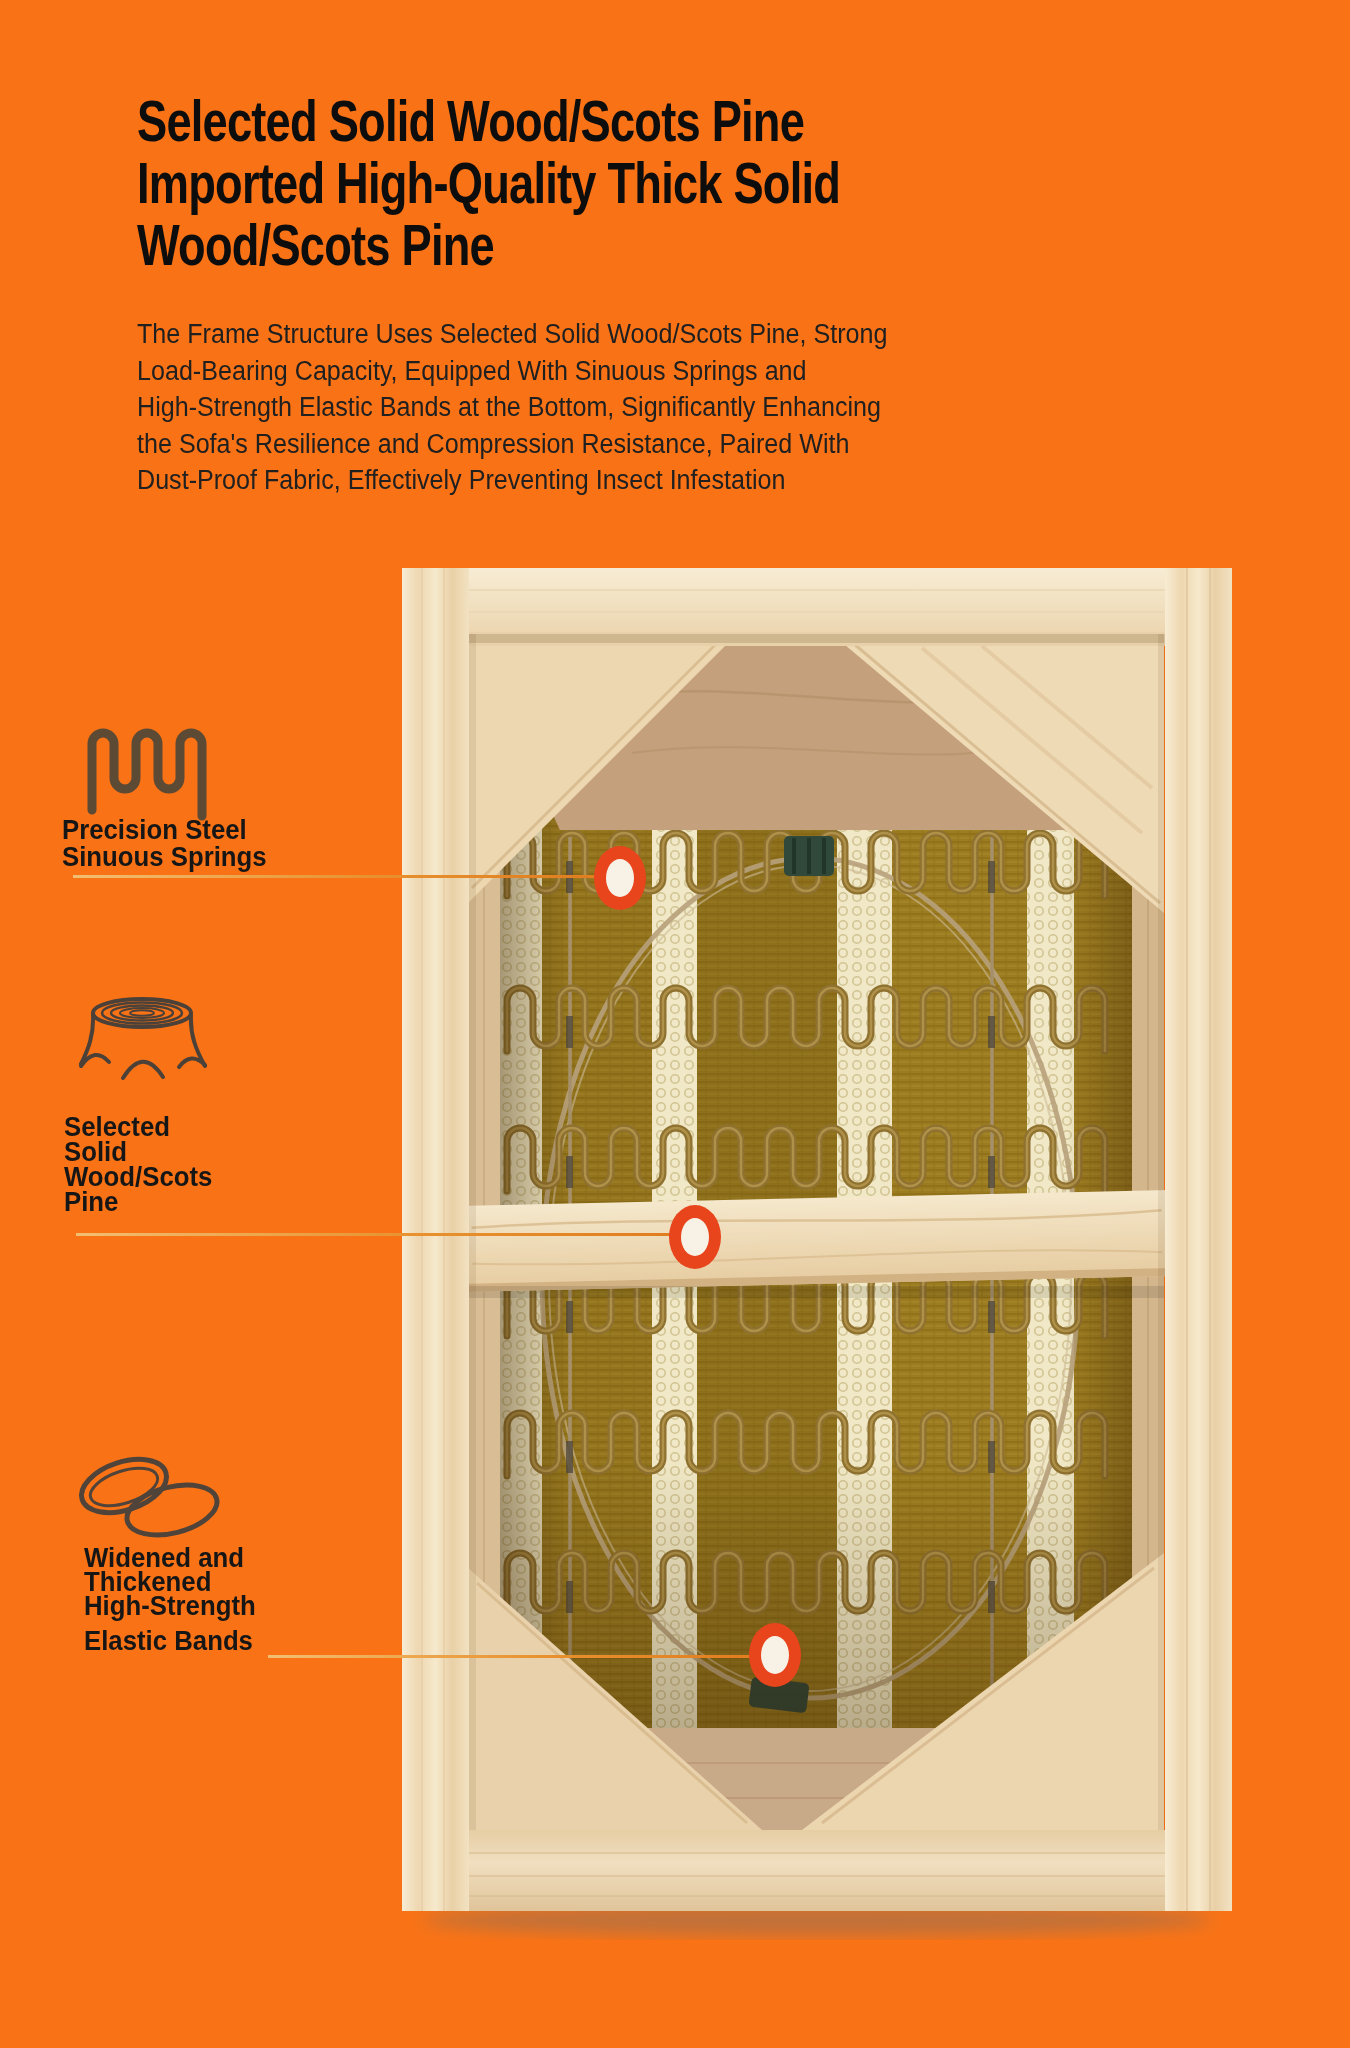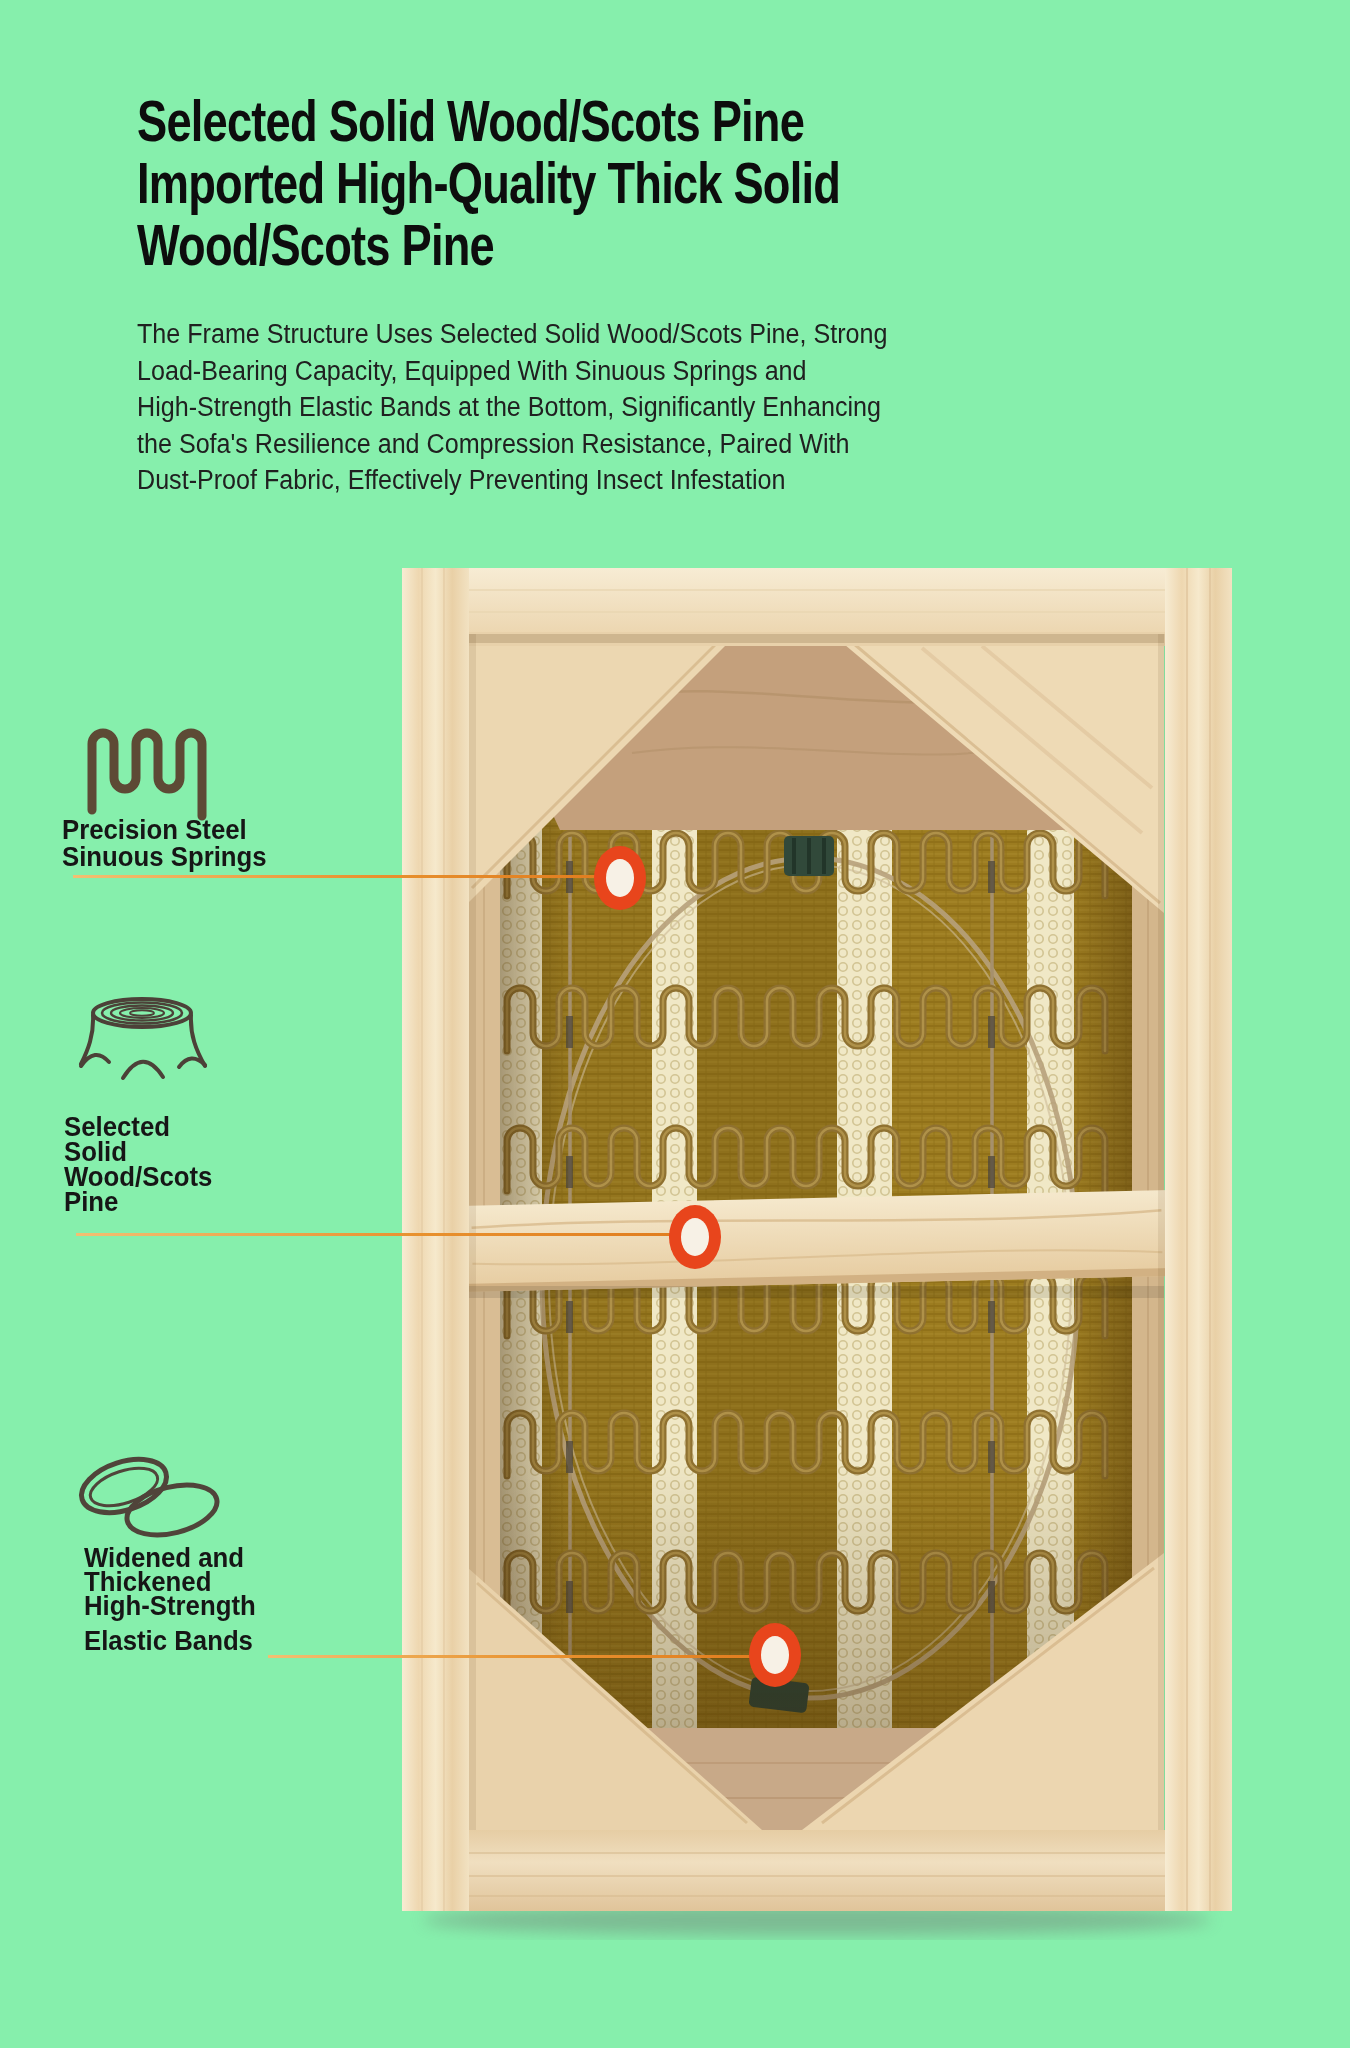--- a/index.html
+++ b/index.html
@@ -1,17 +1,17 @@
 <!DOCTYPE html>
 <html><head>
 <meta charset="utf-8">
 <style>
   html,body{margin:0;padding:0;}
   body{background:#ffffff;font-family:"Liberation Sans", sans-serif;}
-  .page{position:relative;width:1350px;height:2048px;background:#86efac;overflow:hidden;}
+  .page{position:relative;width:1350px;height:2048px;background:#f97316;overflow:hidden;}
 
   .title{position:absolute;left:137px;top:90px;color:#0d0d0d;font-weight:700;
          font-size:58px;line-height:62px;letter-spacing:-1px;
          transform:scaleX(.78);transform-origin:left top;white-space:nowrap;}
   .desc{position:absolute;left:137px;top:316px;color:#202020;font-weight:400;
         font-size:27px;line-height:36.5px;letter-spacing:0;
         transform:scaleX(.93);transform-origin:left top;white-space:nowrap;}
 
   .callout-label{position:absolute;color:#161616;font-weight:700;white-space:nowrap;
                  transform:scaleX(.92);transform-origin:left top;z-index:4;}

